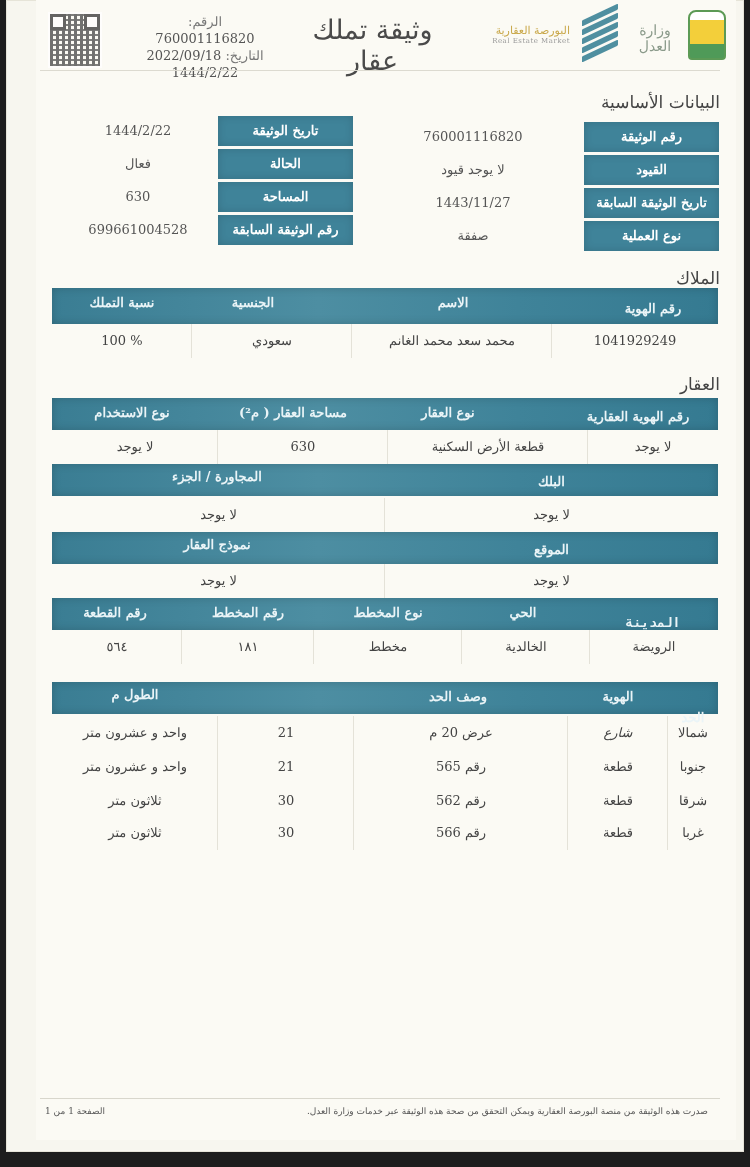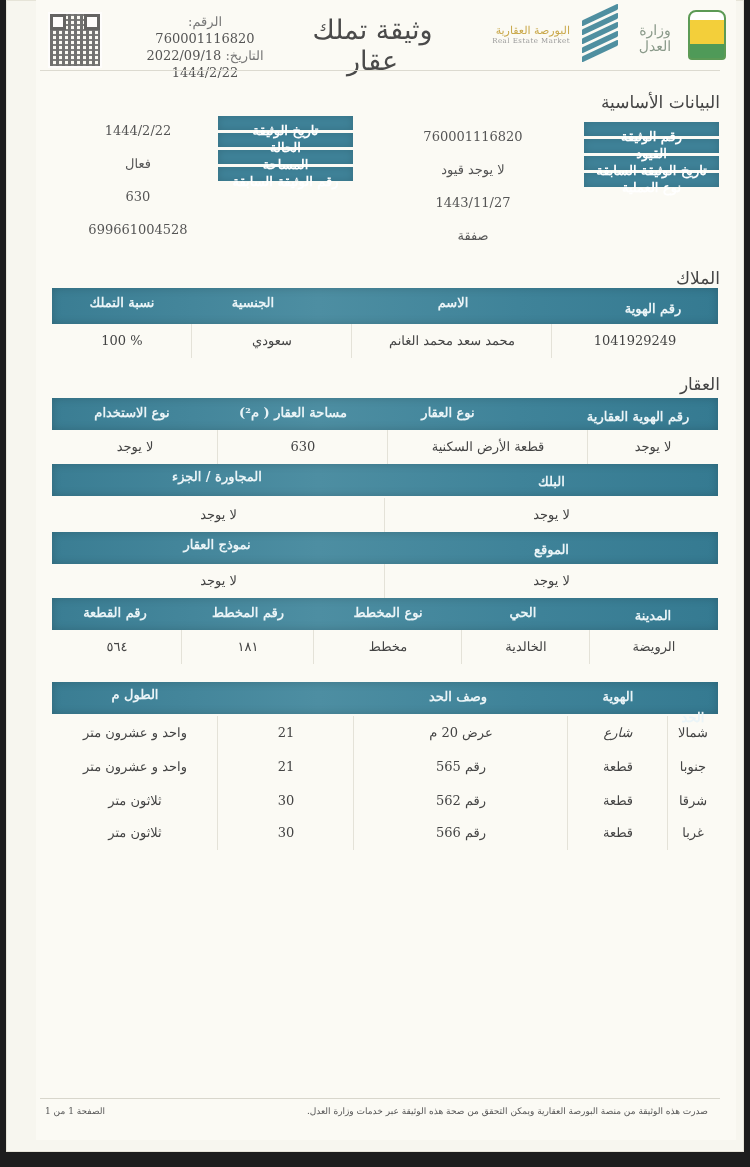--- a/index.html
+++ b/index.html
@@ -44,21 +44,21 @@
     .logo-moj-text { position: absolute; left: 625px; top: 22px; width: 60px; text-align: center; font-size: 14px; color: #8a9a8a; direction: rtl; }
     .logo-moj { position: absolute; left: 688px; top: 10px; width: 34px; height: 46px; border: 2px solid #5c9a55; border-radius: 8px 8px 4px 4px; background: linear-gradient(#fff 0 18%, #f3cf3a 18% 70%, #4f9a58 70%); }
     .header-rule { position: absolute; left: 40px; top: 70px; width: 680px; height: 1px; background: #dcdad0; }
 
     
     .sec-title { position: absolute; right: 30px; font-size: 17px; color: #444; direction: rtl; }
 
     
     .kv { position: absolute; width: 135px; }
     .kv .h {
-      height: 14px; line-height: 30px; margin-bottom: 3px; text-align: center;
+      height: 30px; line-height: 30px; margin-bottom: 3px; text-align: center;
       background: #3f8399; color: #fff; font-size: 13px; font-weight: bold; direction: rtl;
       box-shadow: inset 0 0 8px rgba(0,0,0,.15);
     }
     .kvv { position: absolute; width: 200px; }
     .kvv .v { height: 33px; line-height: 30px; text-align: center; font-size: 13px; color: #555; direction: rtl; }
 
     
     .band {
       position: absolute; left: 52px; width: 666px; height: 32px;
       background: linear-gradient(90deg, #3a7d93 0%, #4d8ea2 40%, #3f8399 70%, #357a91 100%);
@@ -170,21 +170,21 @@
 <div class="band" style="top:532px;">
   <div class="c" style="right:0; width:333px; top:3px;">الموقع</div>
   <div class="c" style="left:40px; width:250px; top:-2px;">نموذج العقار</div>
 </div>
 <div class="row" style="top:564px;">
   <div class="c" style="right:0; width:333px;">لا يوجد</div>
   <div class="c" style="left:0; width:333px; border-left:none;">لا يوجد</div>
 </div>
 
 <div class="band" style="top:598px;">
-  <div class="c" style="right:0; width:130px; top:3px;">المدينة</div>
+  <div class="c" style="right:0; width:130px; top:11px;font-family:Liberation Mono, monospace;">المدينة</div>
   <div class="c" style="right:130px; width:130px;">الحي</div>
   <div class="c" style="right:260px; width:140px;">نوع المخطط</div>
   <div class="c" style="right:400px; width:140px;">رقم المخطط</div>
   <div class="c" style="left:0; width:126px;">رقم القطعة</div>
 </div>
 <div class="row" style="top:630px;">
   <div class="c" style="right:0; width:128px;">الرويضة</div>
   <div class="c" style="right:128px; width:128px;">الخالدية</div>
   <div class="c" style="right:256px; width:148px;">مخطط</div>
   <div class="c" style="right:404px; width:132px;">١٨١</div>

